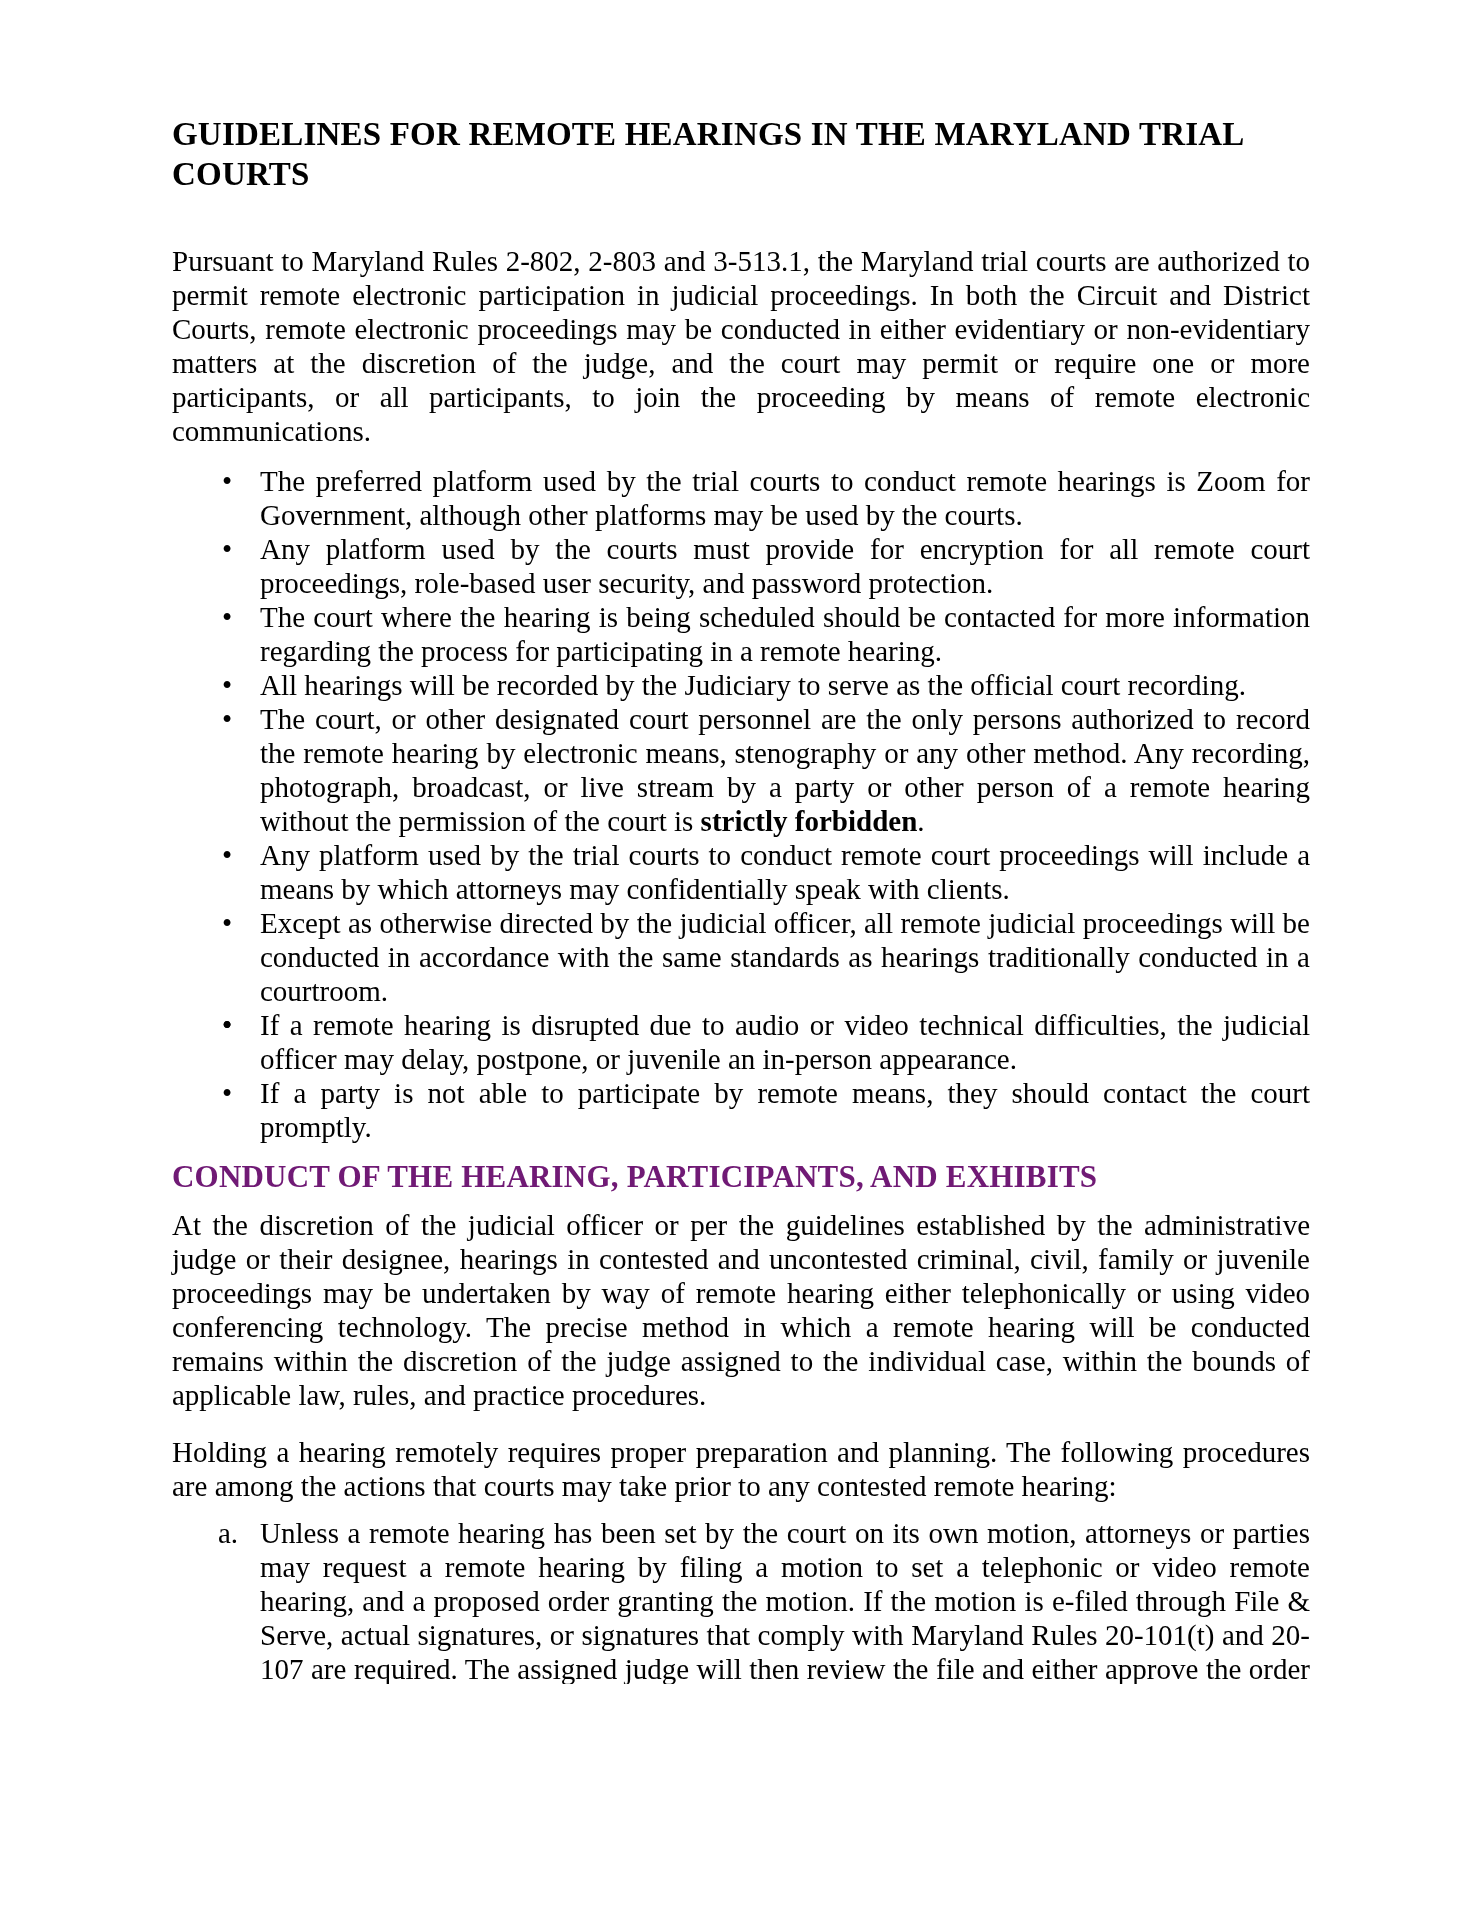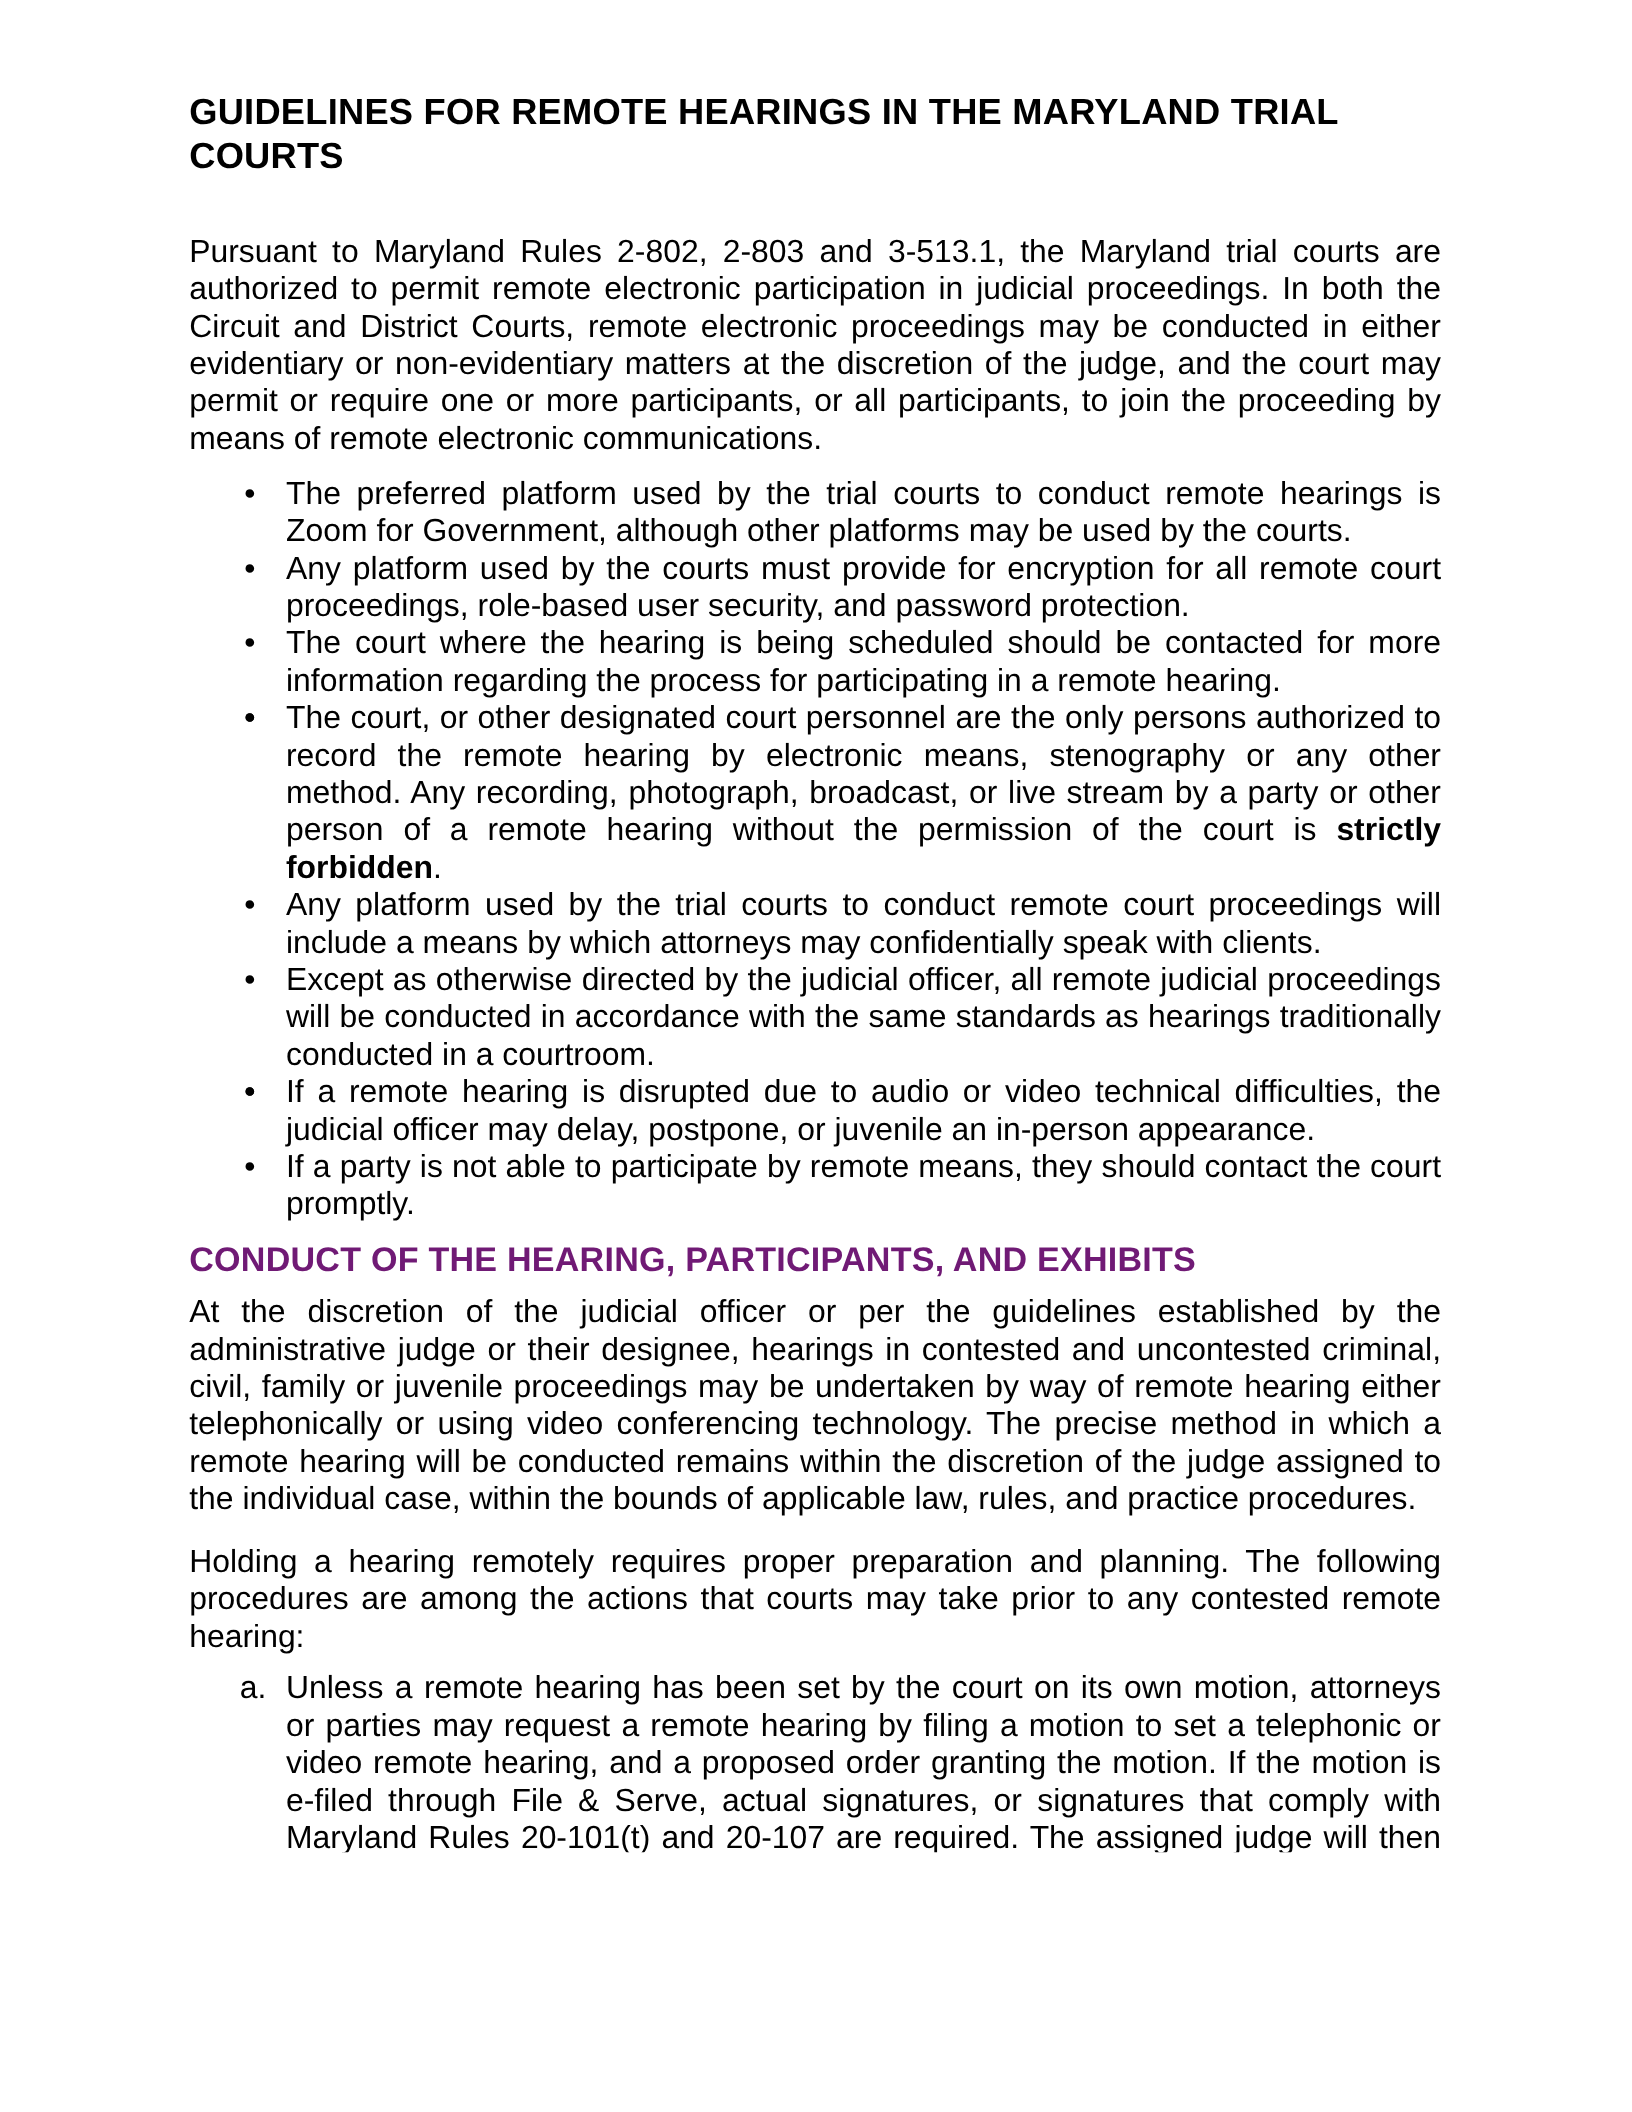--- a/index.html
+++ b/index.html
@@ -3,22 +3,22 @@
 <meta charset="utf-8">
 <title>Guidelines for Remote Hearings in the Maryland Trial Courts</title>
 <style>
   html, body { margin: 0; padding: 0; background: #ffffff; }
   .page {
     position: relative;
     width: 1484px;
     height: 1684px;
     background: #ffffff;
     box-sizing: border-box;
-    padding: 82px 174px 0 172px;
-    font-family: Liberation Sans, sans-serif;
+    padding: 114px 174px 0 172px;
+    font-family: Liberation Serif, serif;
     font-size: 29px;
     line-height: 34px;
     color: #000000;
     overflow: hidden;
   }
   .doc-title {
     font-size: 33px;
     line-height: 40px;
     font-weight: bold;
     margin: 0 0 50px 0;
@@ -104,20 +104,21 @@
     <li>
       <span class="bullet-marker">•</span>
       <span>Any platform used by the courts must provide for encryption for all remote court proceedings, role-based user security, and password protection.</span>
     </li>
     <li>
       <span class="bullet-marker">•</span>
       <span>The court where the hearing is being scheduled should be contacted for more information regarding the process for participating in a remote hearing.</span>
     </li>
     <li>
       <span class="bullet-marker">•</span>
+      <span>All hearings will be recorded by the Judiciary to serve as the official court recording.</span>
     </li>
     <li>
       <span class="bullet-marker">•</span>
       <span>The court, or other designated court personnel are the only persons authorized to record the remote hearing by electronic means, stenography or any other method. Any recording, photograph, broadcast, or live stream by a party or other person of a remote hearing without the permission of the court is </span><b>strictly forbidden</b><span>.</span>
     </li>
     <li>
       <span class="bullet-marker">•</span>
       <span>Any platform used by the trial courts to conduct remote court proceedings will include a means by which attorneys may confidentially speak with clients.</span>
     </li>
     <li>

